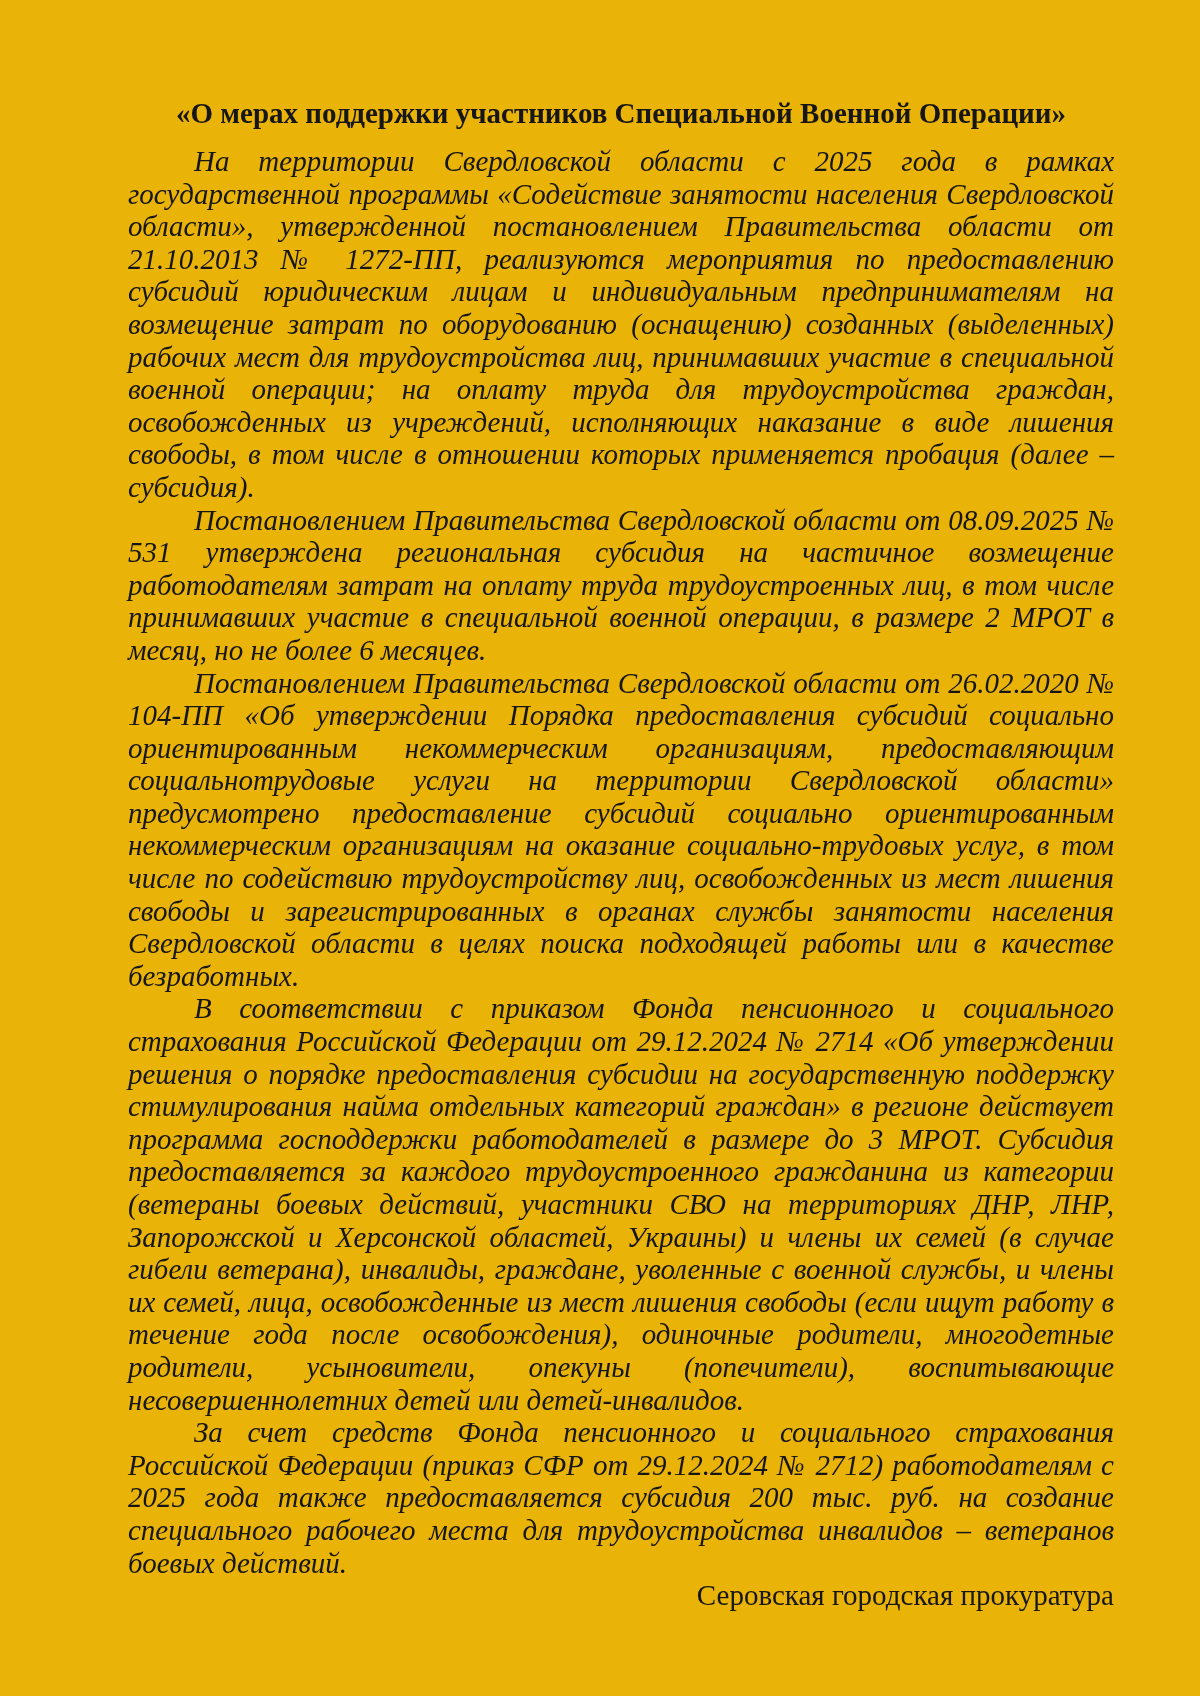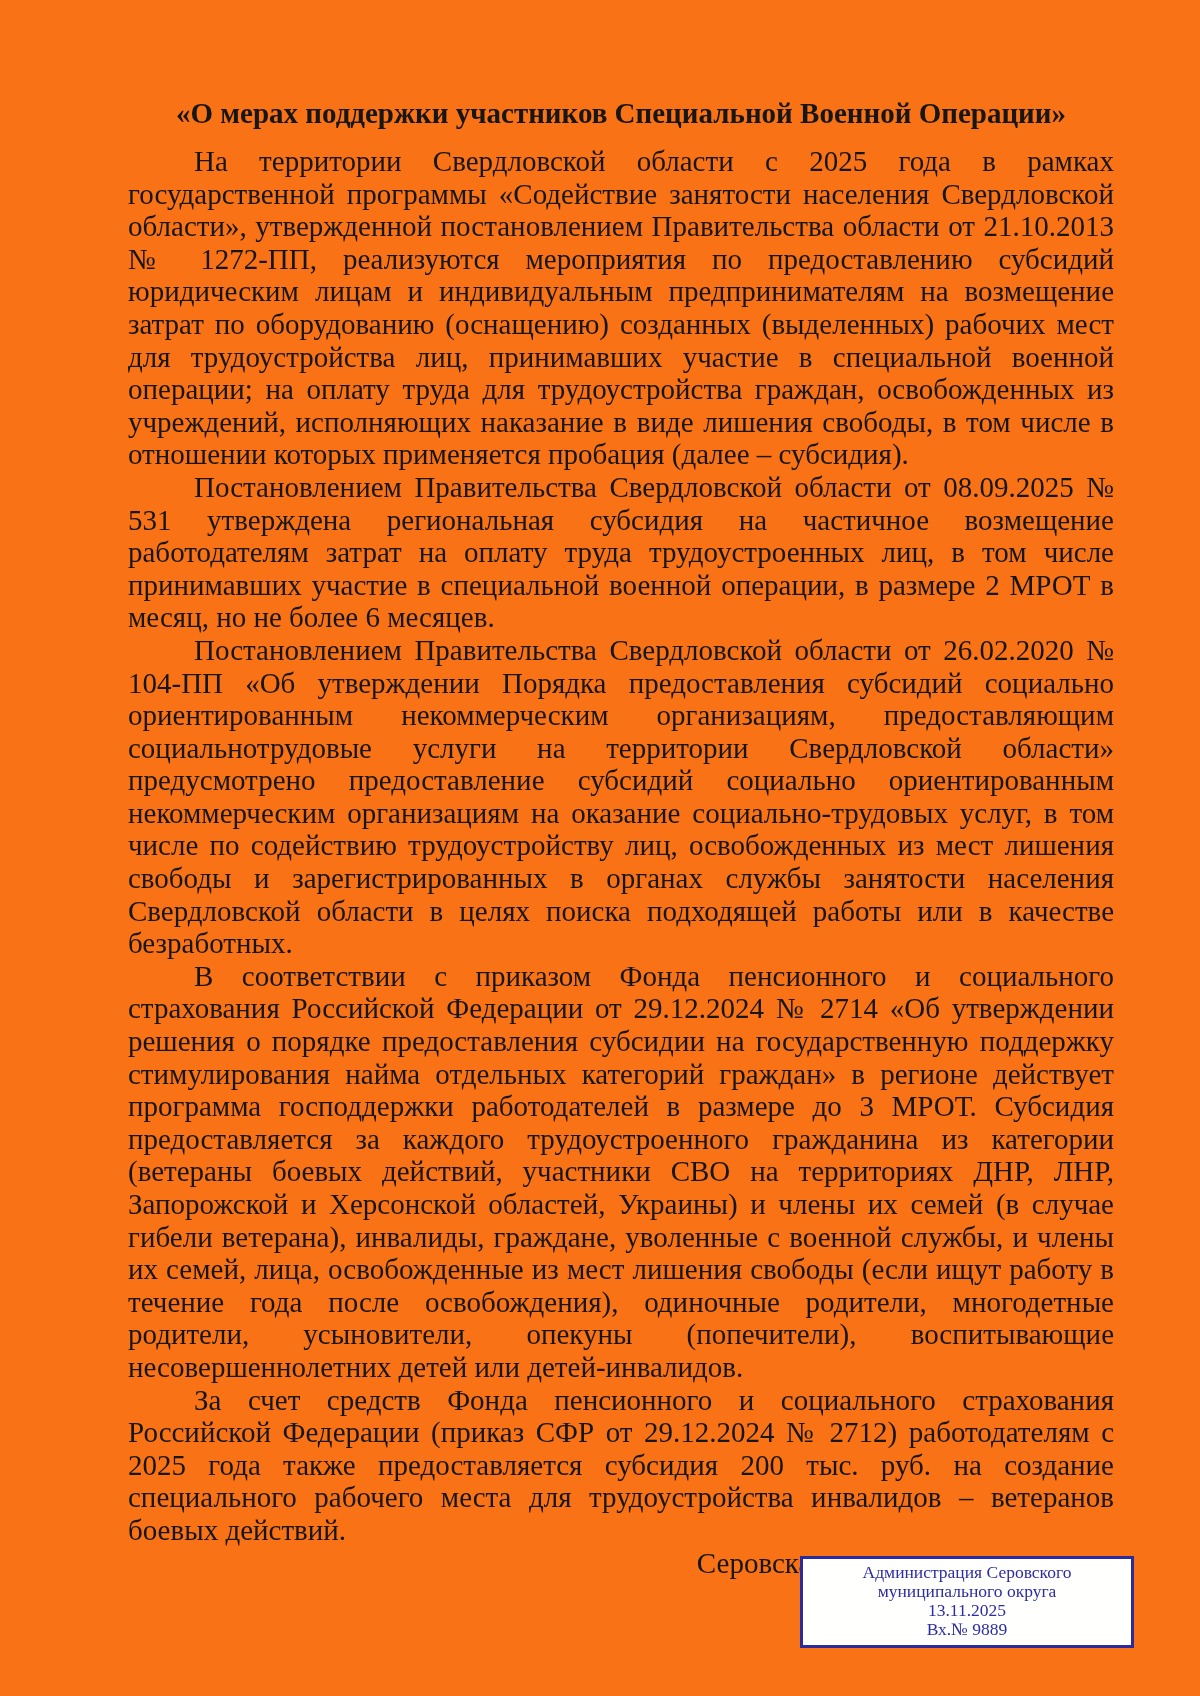--- a/index.html
+++ b/index.html
@@ -4,21 +4,21 @@
 <style>
   html, body {
     margin: 0;
     padding: 0;
     background: #ffffff;
   }
   .page {
     position: relative;
     width: 1200px;
     height: 1696px;
-    background: #f97316;
+    background: #eab308;
     font-family: "Liberation Serif", "DejaVu Serif", serif;
     color: #161616;
     overflow: hidden;
   }
   .content {
     position: absolute;
     left: 128px;
     top: 97px;
     width: 986px;
   }
@@ -30,20 +30,21 @@
     text-align: center;
     white-space: nowrap;
   }
   p.para {
     margin: 0;
     font-size: 29px;
     line-height: 32.6px;
     text-align: justify;
     text-indent: 66px;
     hyphens: none;
+    font-style: italic;
   }
   .signature {
     margin: 0;
     font-size: 29px;
     line-height: 32.6px;
     text-align: right;
   }
   .stamp {
     position: absolute;
     left: 800px;
@@ -73,19 +74,13 @@
 
     <p class="para">Постановлением Правительства Свердловской области от 26.02.2020 № 104-ПП «Об утверждении Порядка предоставления субсидий социально ориентированным некоммерческим организациям, предоставляющим социальнотрудовые услуги на территории Свердловской области» предусмотрено предоставление субсидий социально ориентированным некоммерческим организациям на оказание социально-трудовых услуг, в том числе по содействию трудоустройству лиц, освобожденных из мест лишения свободы и зарегистрированных в органах службы занятости населения Свердловской области в целях поиска подходящей работы или в качестве безработных.</p>
 
     <p class="para">В соответствии с приказом Фонда пенсионного и социального страхования Российской Федерации от 29.12.2024 № 2714 «Об утверждении решения о порядке предоставления субсидии на государственную поддержку стимулирования найма отдельных категорий граждан» в регионе действует программа господдержки работодателей в размере до 3 МРОТ. Субсидия предоставляется за каждого трудоустроенного гражданина из категории (ветераны боевых действий, участники СВО на территориях ДНР, ЛНР, Запорожской и Херсонской областей, Украины) и члены их семей (в случае гибели ветерана), инвалиды, граждане, уволенные с военной службы, и члены их семей, лица, освобожденные из мест лишения свободы (если ищут работу в течение года после освобождения), одиночные родители, многодетные родители, усыновители, опекуны (попечители), воспитывающие несовершеннолетних детей или детей-инвалидов.</p>
 
     <p class="para">За счет средств Фонда пенсионного и социального страхования Российской Федерации (приказ СФР от 29.12.2024 № 2712) работодателям с 2025 года также предоставляется субсидия 200 тыс. руб. на создание специального рабочего места для трудоустройства инвалидов – ветеранов боевых действий.</p>
 
     <div class="signature">Серовская городская прокуратура</div>
   </div>
 
-  <div class="stamp">
-    <div>Администрация Серовского</div>
-    <div>муниципального округа</div>
-    <div>13.11.2025</div>
-    <div>Вх.№ 9889</div>
-  </div>
 </div>
 
 </body></html>

